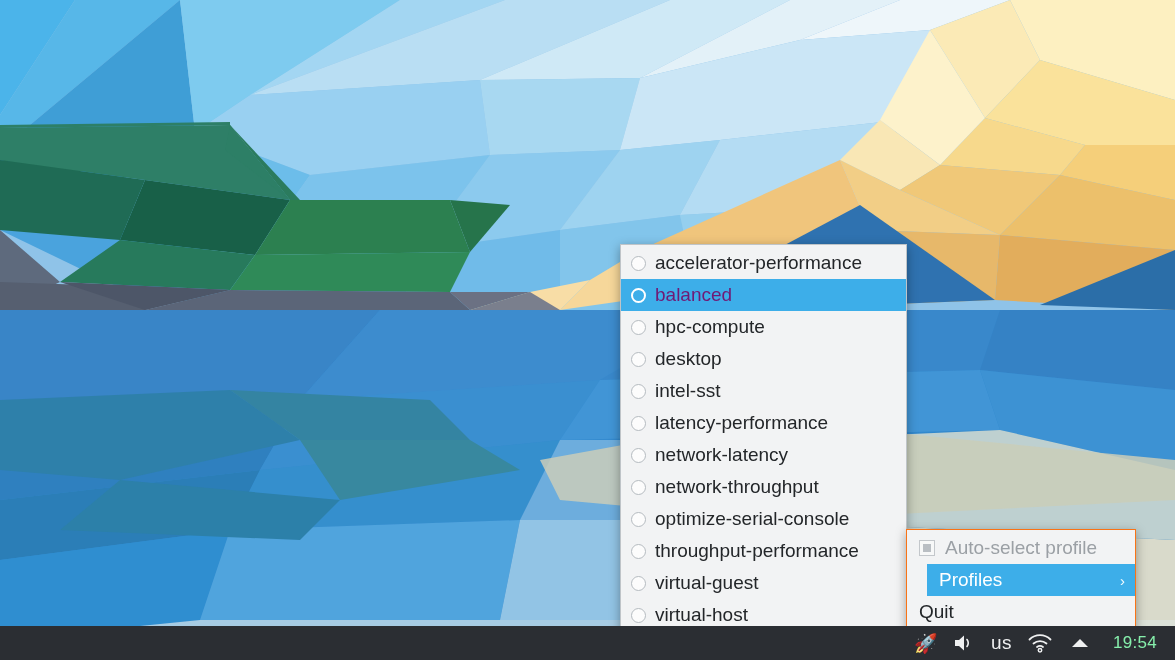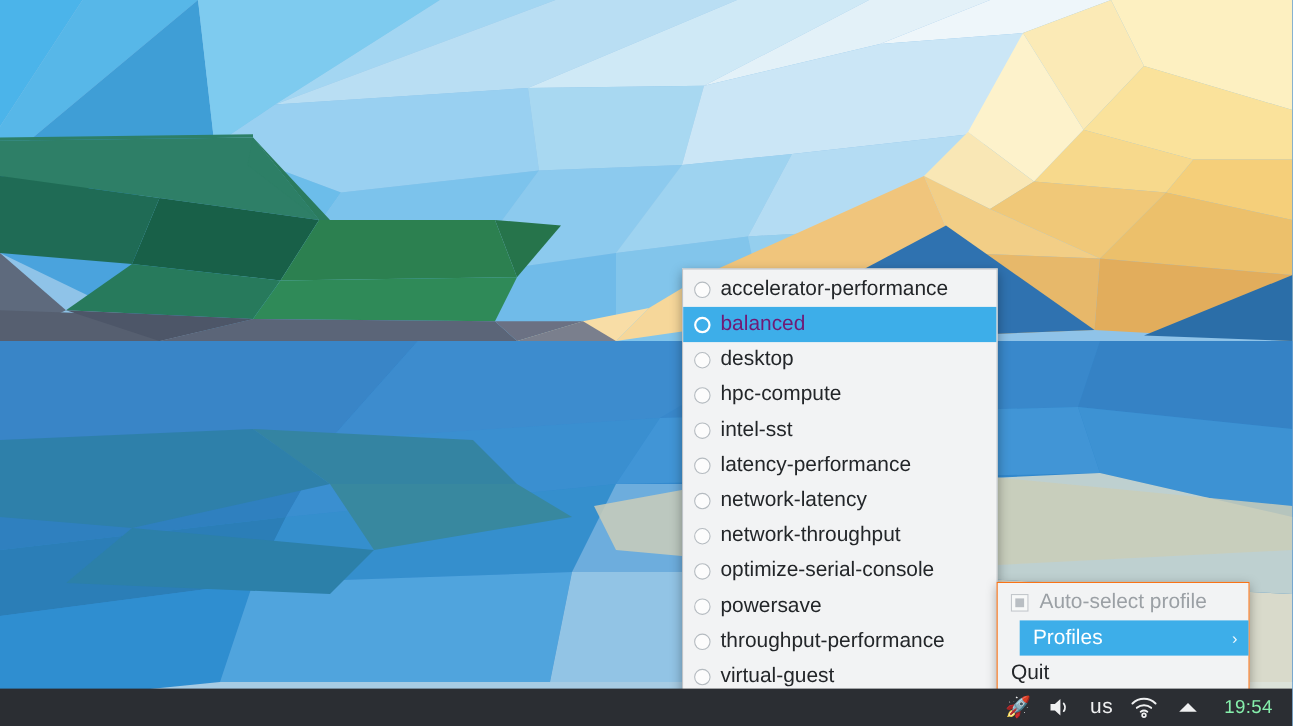--- a/index.html
+++ b/index.html
@@ -254,49 +254,45 @@
     <div class="pitem">
       <span class="radio"></span>
       <span>accelerator-performance</span>
     </div>
     <div class="pitem selected">
       <span class="radio"></span>
       <span>balanced</span>
     </div>
     <div class="pitem">
       <span class="radio"></span>
+      <span>hpc-compute</span>
+    </div>
+    <div class="pitem">
+      <span class="radio"></span>
       <span>desktop</span>
     </div>
     <div class="pitem">
       <span class="radio"></span>
-      <span>hpc-compute</span>
-    </div>
-    <div class="pitem">
-      <span class="radio"></span>
       <span>intel-sst</span>
     </div>
     <div class="pitem">
       <span class="radio"></span>
       <span>latency-performance</span>
     </div>
     <div class="pitem">
       <span class="radio"></span>
       <span>network-latency</span>
     </div>
     <div class="pitem">
       <span class="radio"></span>
       <span>network-throughput</span>
     </div>
     <div class="pitem">
       <span class="radio"></span>
       <span>optimize-serial-console</span>
-    </div>
-    <div class="pitem">
-      <span class="radio"></span>
-      <span>powersave</span>
     </div>
     <div class="pitem">
       <span class="radio"></span>
       <span>throughput-performance</span>
     </div>
     <div class="pitem">
       <span class="radio"></span>
       <span>virtual-guest</span>
     </div>
     <div class="pitem">

